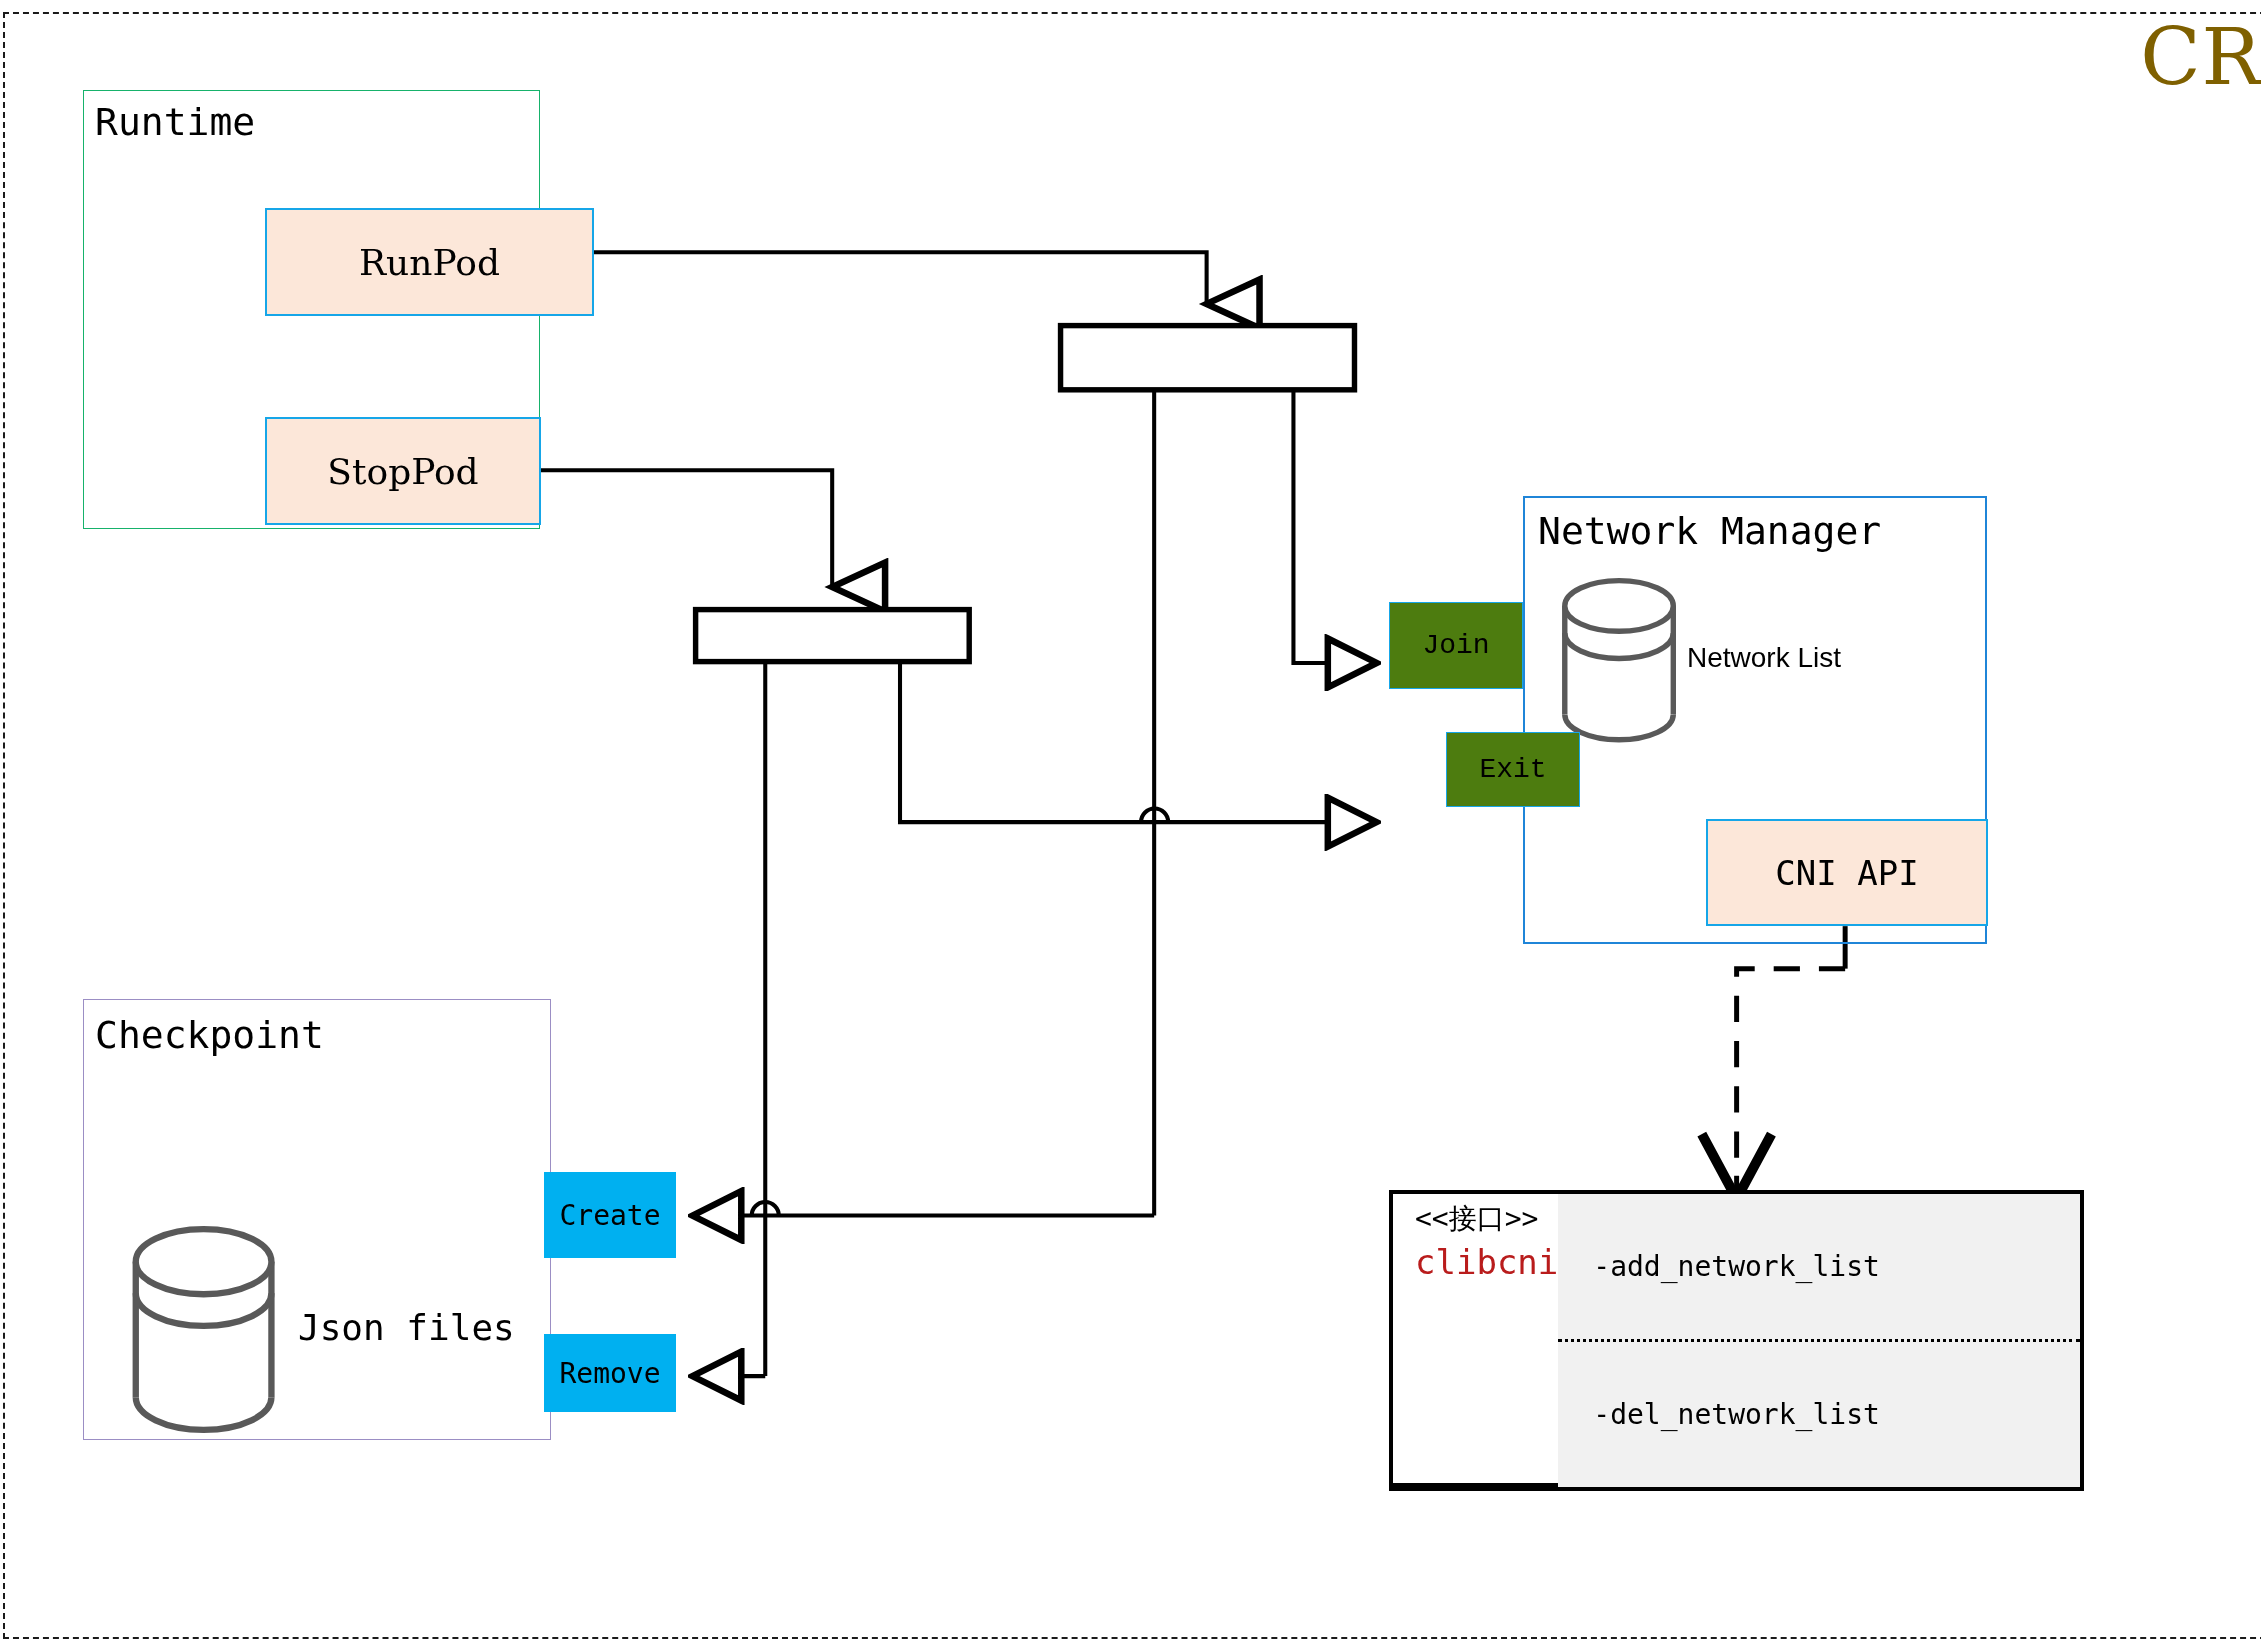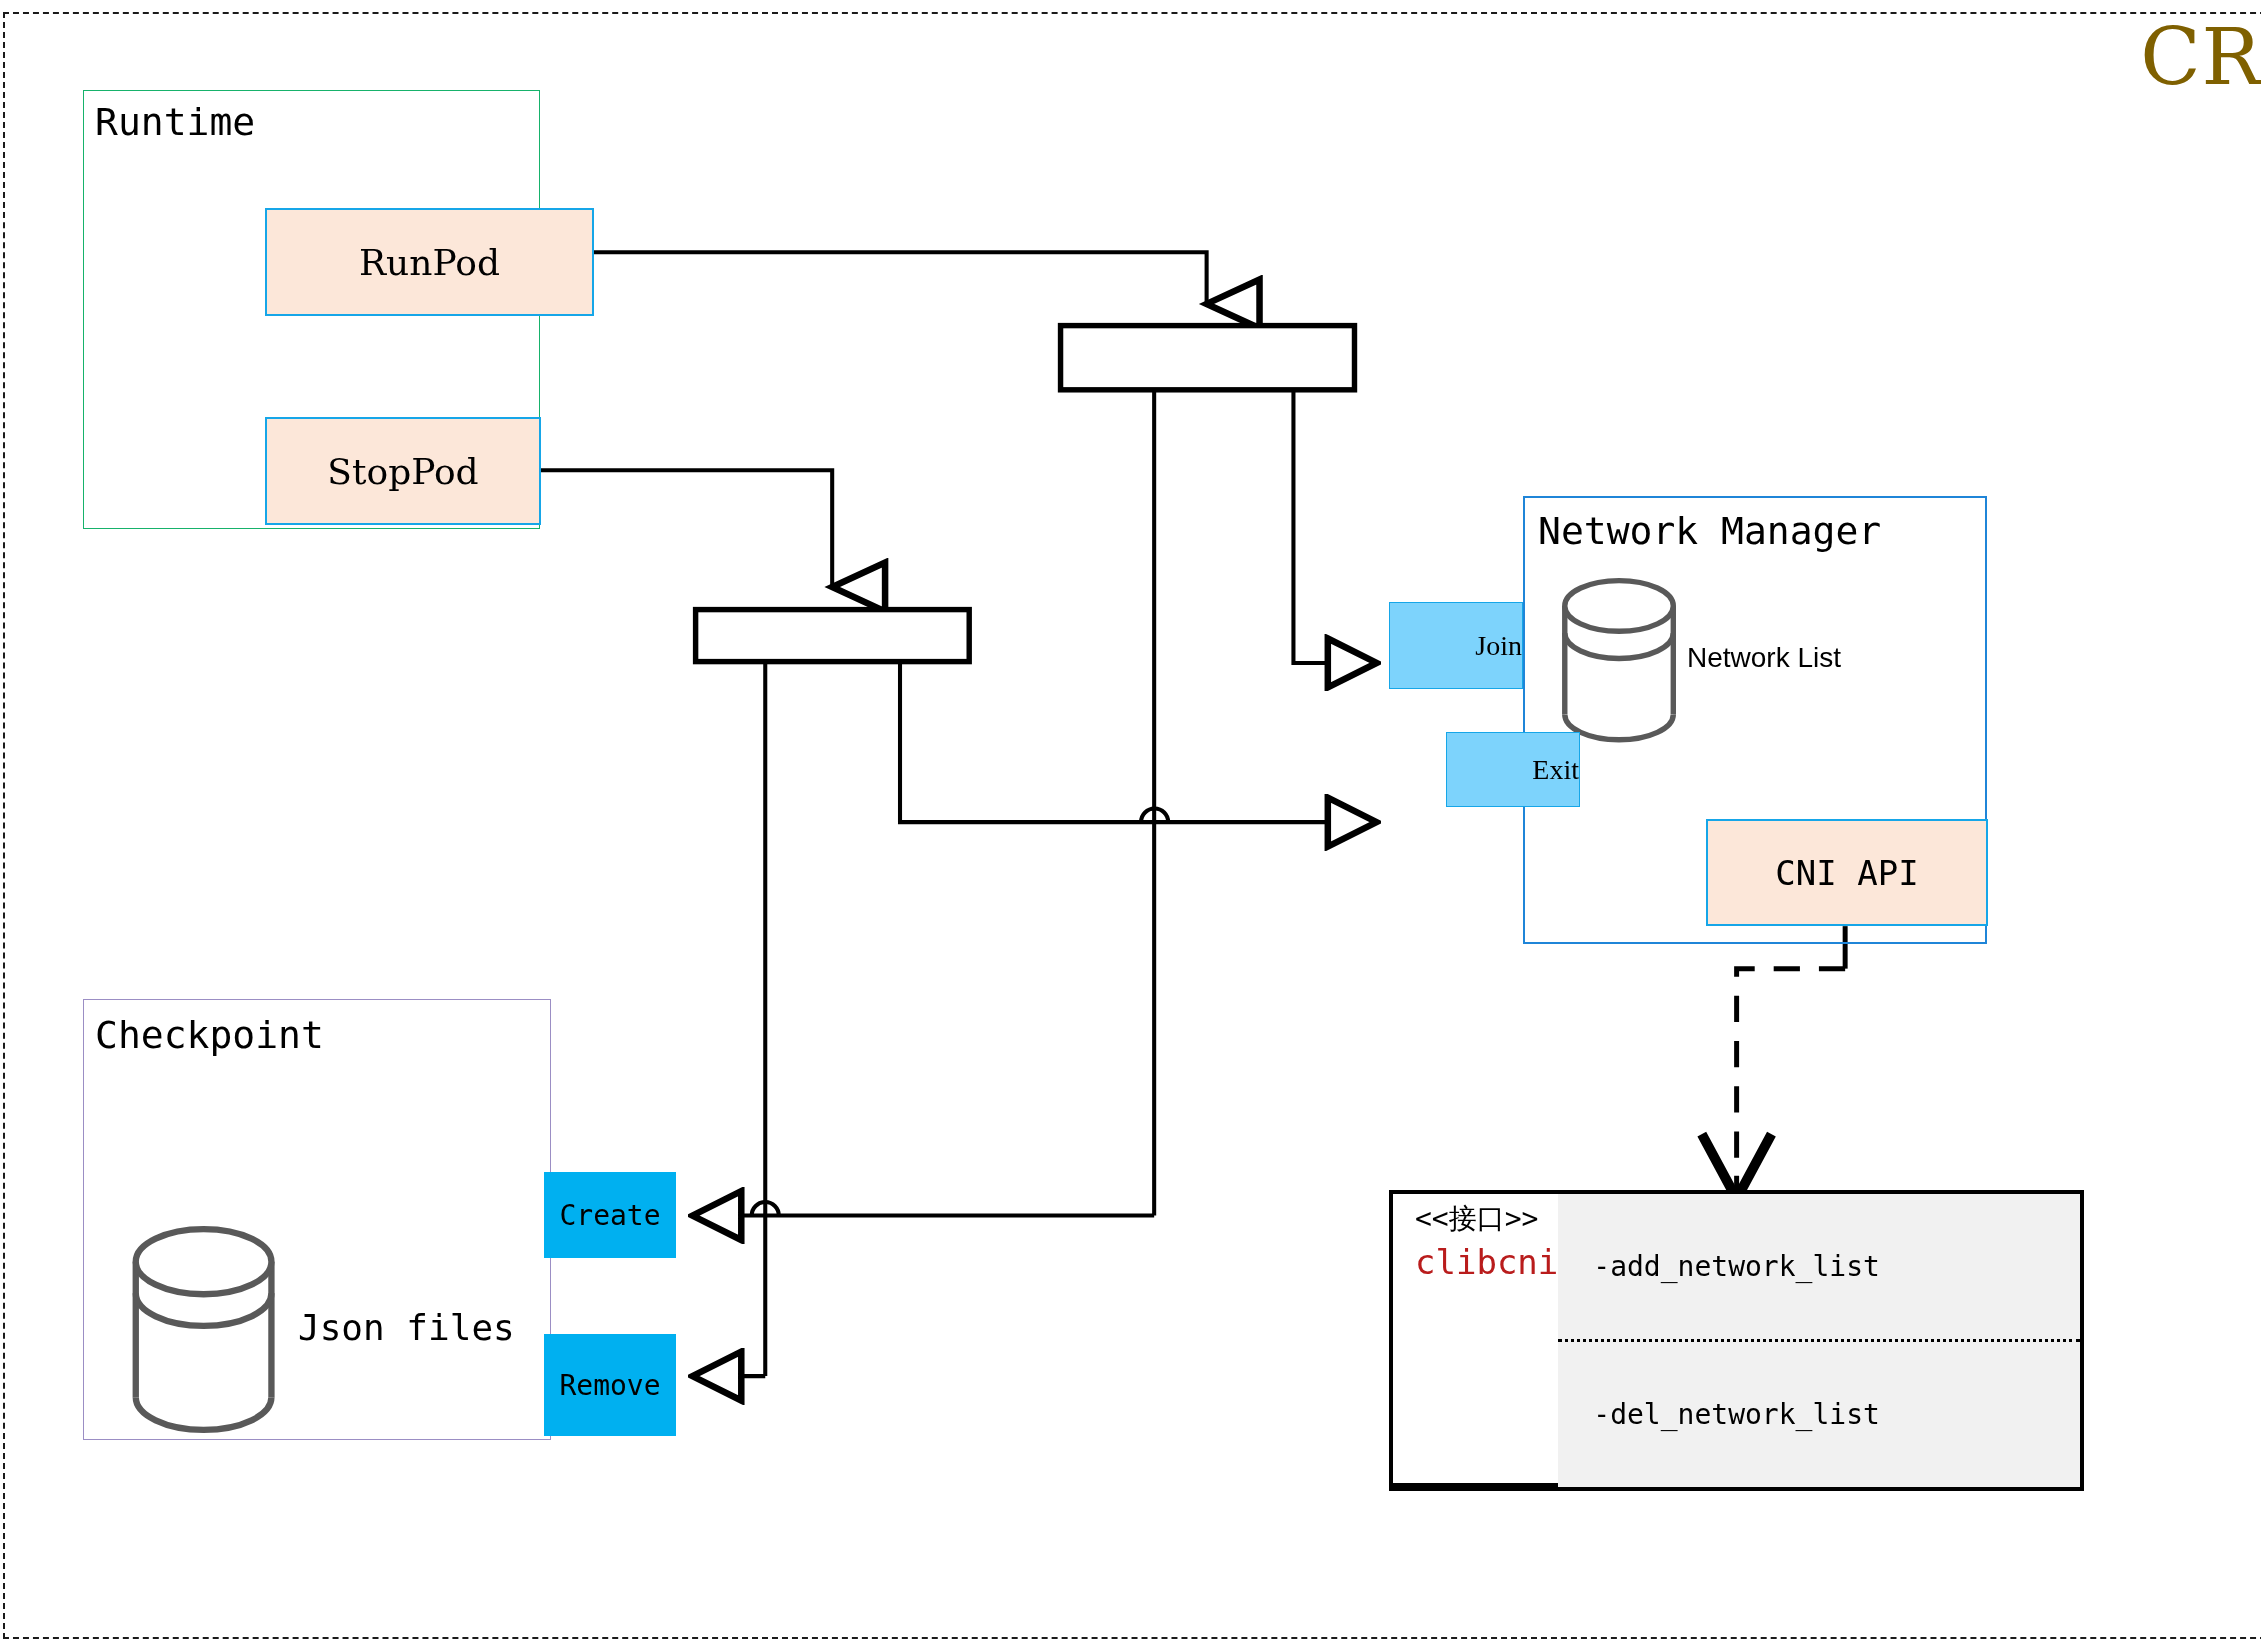--- a/index.html
+++ b/index.html
@@ -96,21 +96,21 @@
     border: 0;
     background: #00b0f0;
     display: flex;
     align-items: center;
     justify-content: center;
     font-size: 28px;
     font-family: "DejaVu Sans Mono", "Liberation Mono", monospace;
     color: #000;
   }
   .create-box { left: 544px; top: 1172px; width: 132px; height: 86px; }
-  .remove-box { left: 544px; top: 1334px; width: 132px; height: 102px; }
+  .remove-box { left: 544px; top: 1334px; width: 132px; height: 78px; }
 
   
   .netmgr-box {
     left: 1523px; top: 496px;
     width: 464px; height: 448px;
     border: 2.3px solid #1f85d8;
     background: transparent;
   }
   .netmgr-title {
     left: 1538px; top: 509px;
@@ -119,26 +119,26 @@
   }
   .netlist-label {
     left: 1687px; top: 642px;
     font-size: 28px;
     font-family: Liberation Sans, sans-serif;
   }
 
   
   .green-box {
     border: 1.4px solid #16a6e8;
-    background: #7dd3fc;
-    display: flex;
-    align-items: center;
-    justify-content: flex-end;
-    font-size: 28px;
-    font-family: Liberation Serif, serif;
+    background: #4d7c0f;
+    display: flex;
+    align-items: center;
+    justify-content: center;
+    font-size: 28px;
+    font-family: Liberation Mono, monospace;
     color: #000;
   }
   .join-box { left: 1389px; top: 602px; width: 134px; height: 87px; }
   .exit-box { left: 1446px; top: 732px; width: 134px; height: 75px; }
 
   
   .cniapi-box {
     left: 1706px; top: 819px;
     width: 282px; height: 107px;
     border: 2.7px solid #16a6e8;

